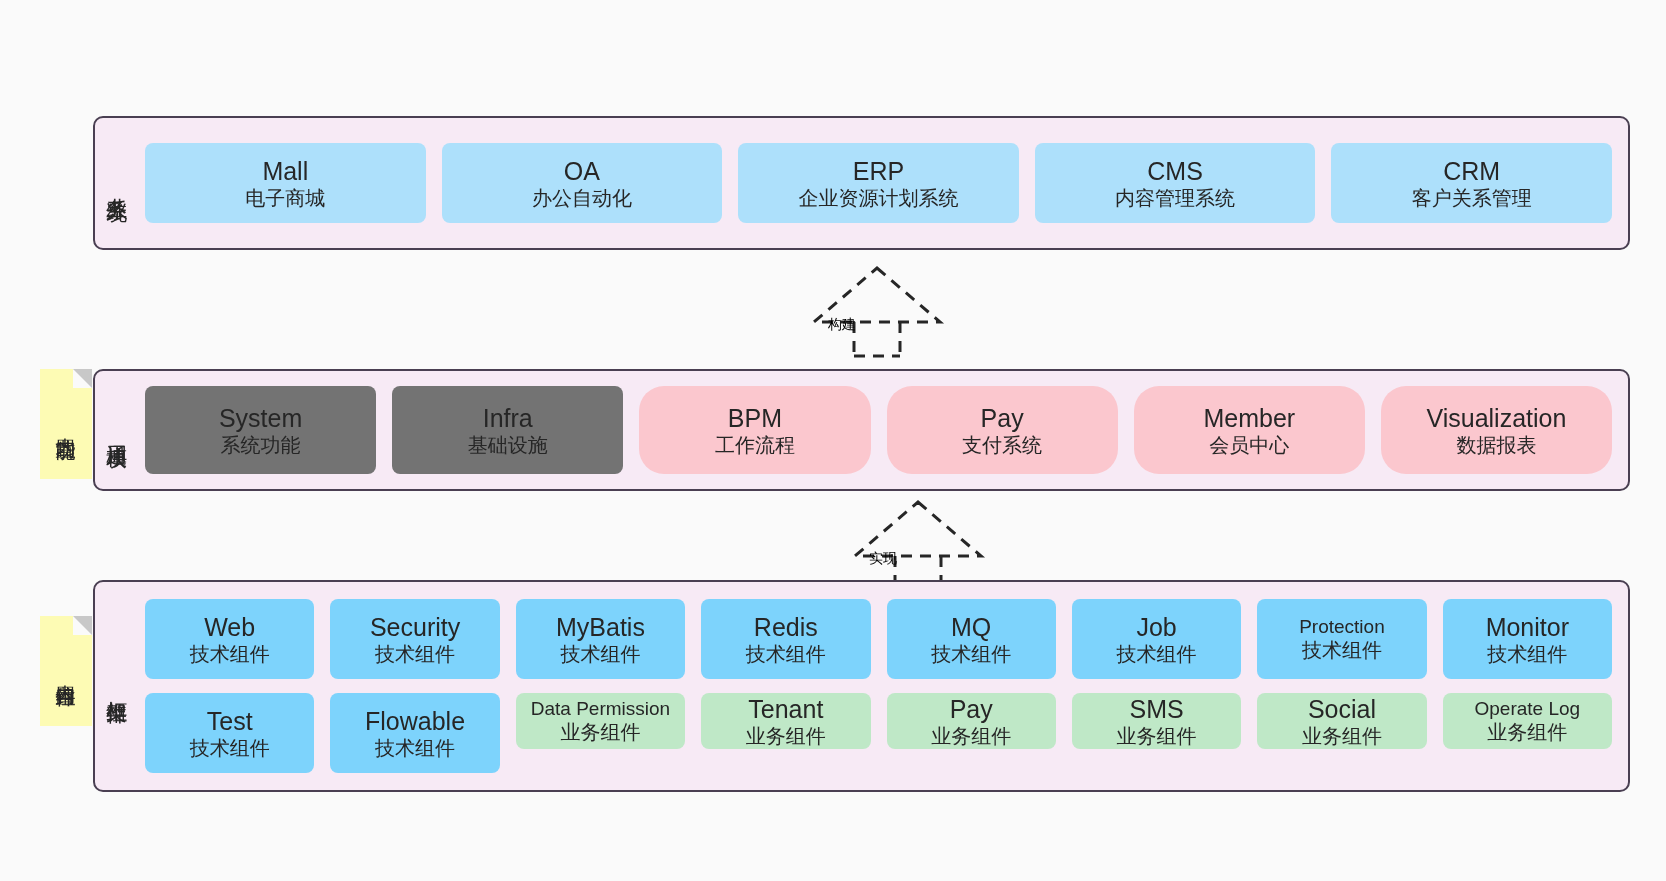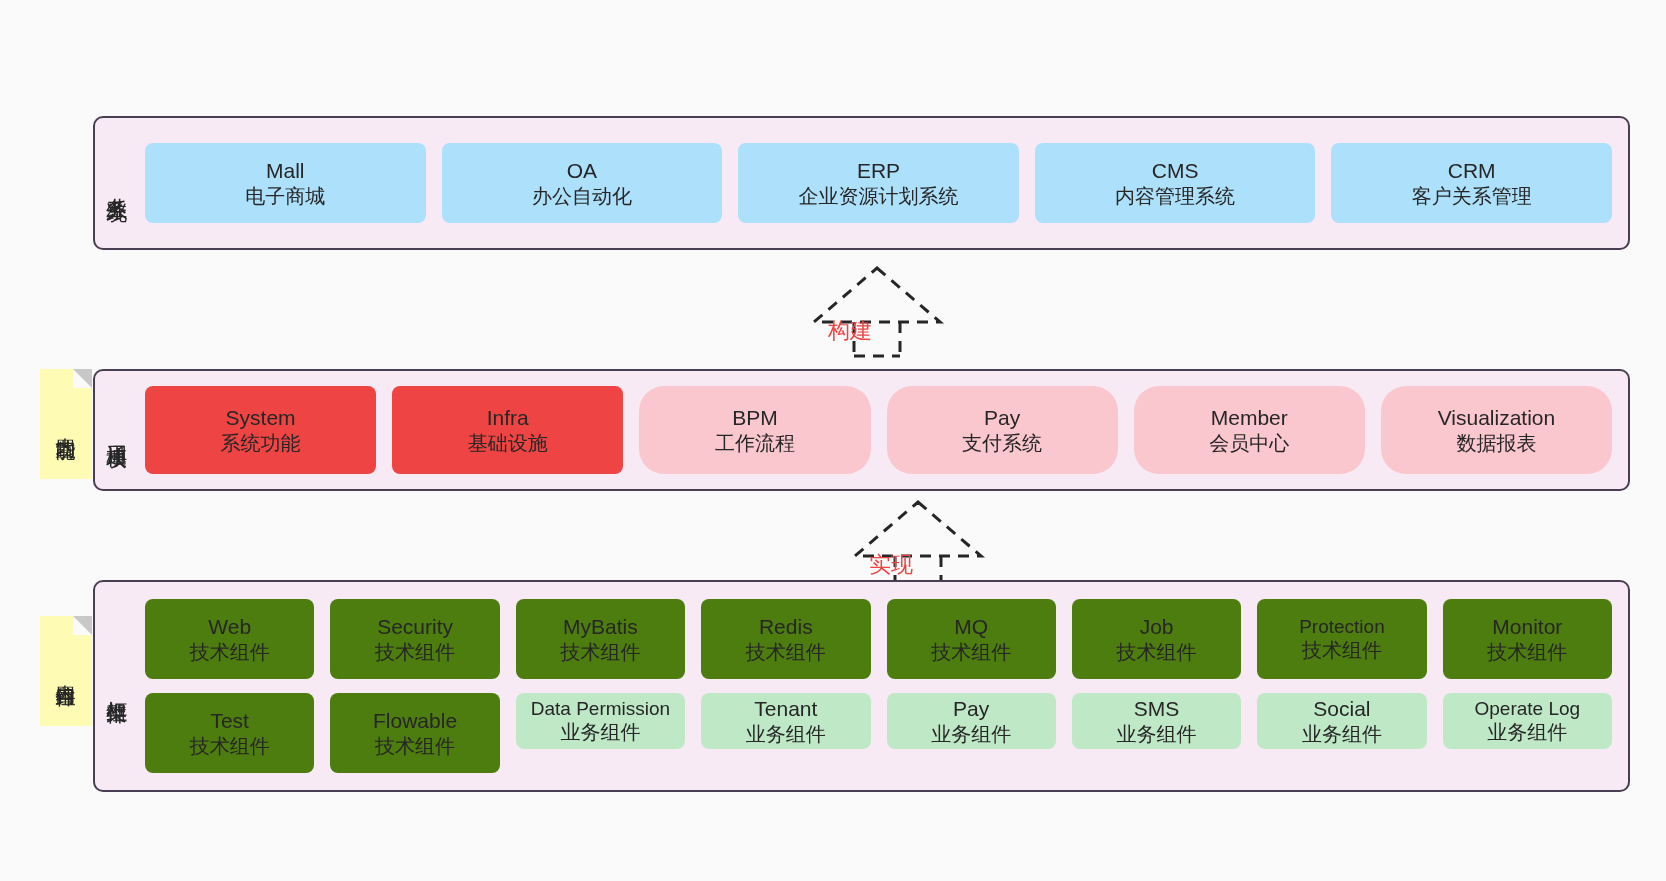--- a/index.html
+++ b/index.html
@@ -60,28 +60,28 @@
     border-radius: 8px;
     display: flex;
     flex-direction: column;
     align-items: center;
     justify-content: center;
     text-align: center;
     color: #262626;
     line-height: 1.22;
     padding: 6px 4px;
   }
-  .node .t1 { font-size: 21px; }
+  .node .t1 { font-size: 25px; }
   .node .t2 { font-size: 20px; }
   .node.compact .t1 { font-size: 19px; }
 
   .n-blue       { background: #ade0fb; height: 80px; }
-  .n-red        { background: #ef4444; height: 88px; }
+  .n-red        { background: #737373; height: 88px; }
   .n-pink       { background: #fbc7ce; height: 88px; border-radius: 25px; }
-  .n-green      { background: #4d7c0f; height: 80px; }
+  .n-green      { background: #7dd3fc; height: 80px; }
   .n-lightgreen { background: #bfe8c7; height: 56px; }
 
   
   .sticky {
     position: absolute;
     width: 52px;
     background: #fdfbb4;
     display: flex;
     align-items: center;
     justify-content: center;
@@ -106,22 +106,22 @@
     top: 0; right: 0;
     width: 19px; height: 19px;
     background: #fafafa;
   }
 
   
   .connector { position: absolute; }
   .connector svg { display: block; overflow: visible; }
   .conn-label {
     position: absolute;
-    font-size: 22px;
-    color: #ef4444;
+    font-size: 14px;
+    color: #000000;
     background: transparent;
     white-space: nowrap;
   }
 </style>
 </head>
 <body>
 
 <div id="canvas">
 
   <div class="layer" style="left:93px; top:116px; width:1537px; height:134px;">

